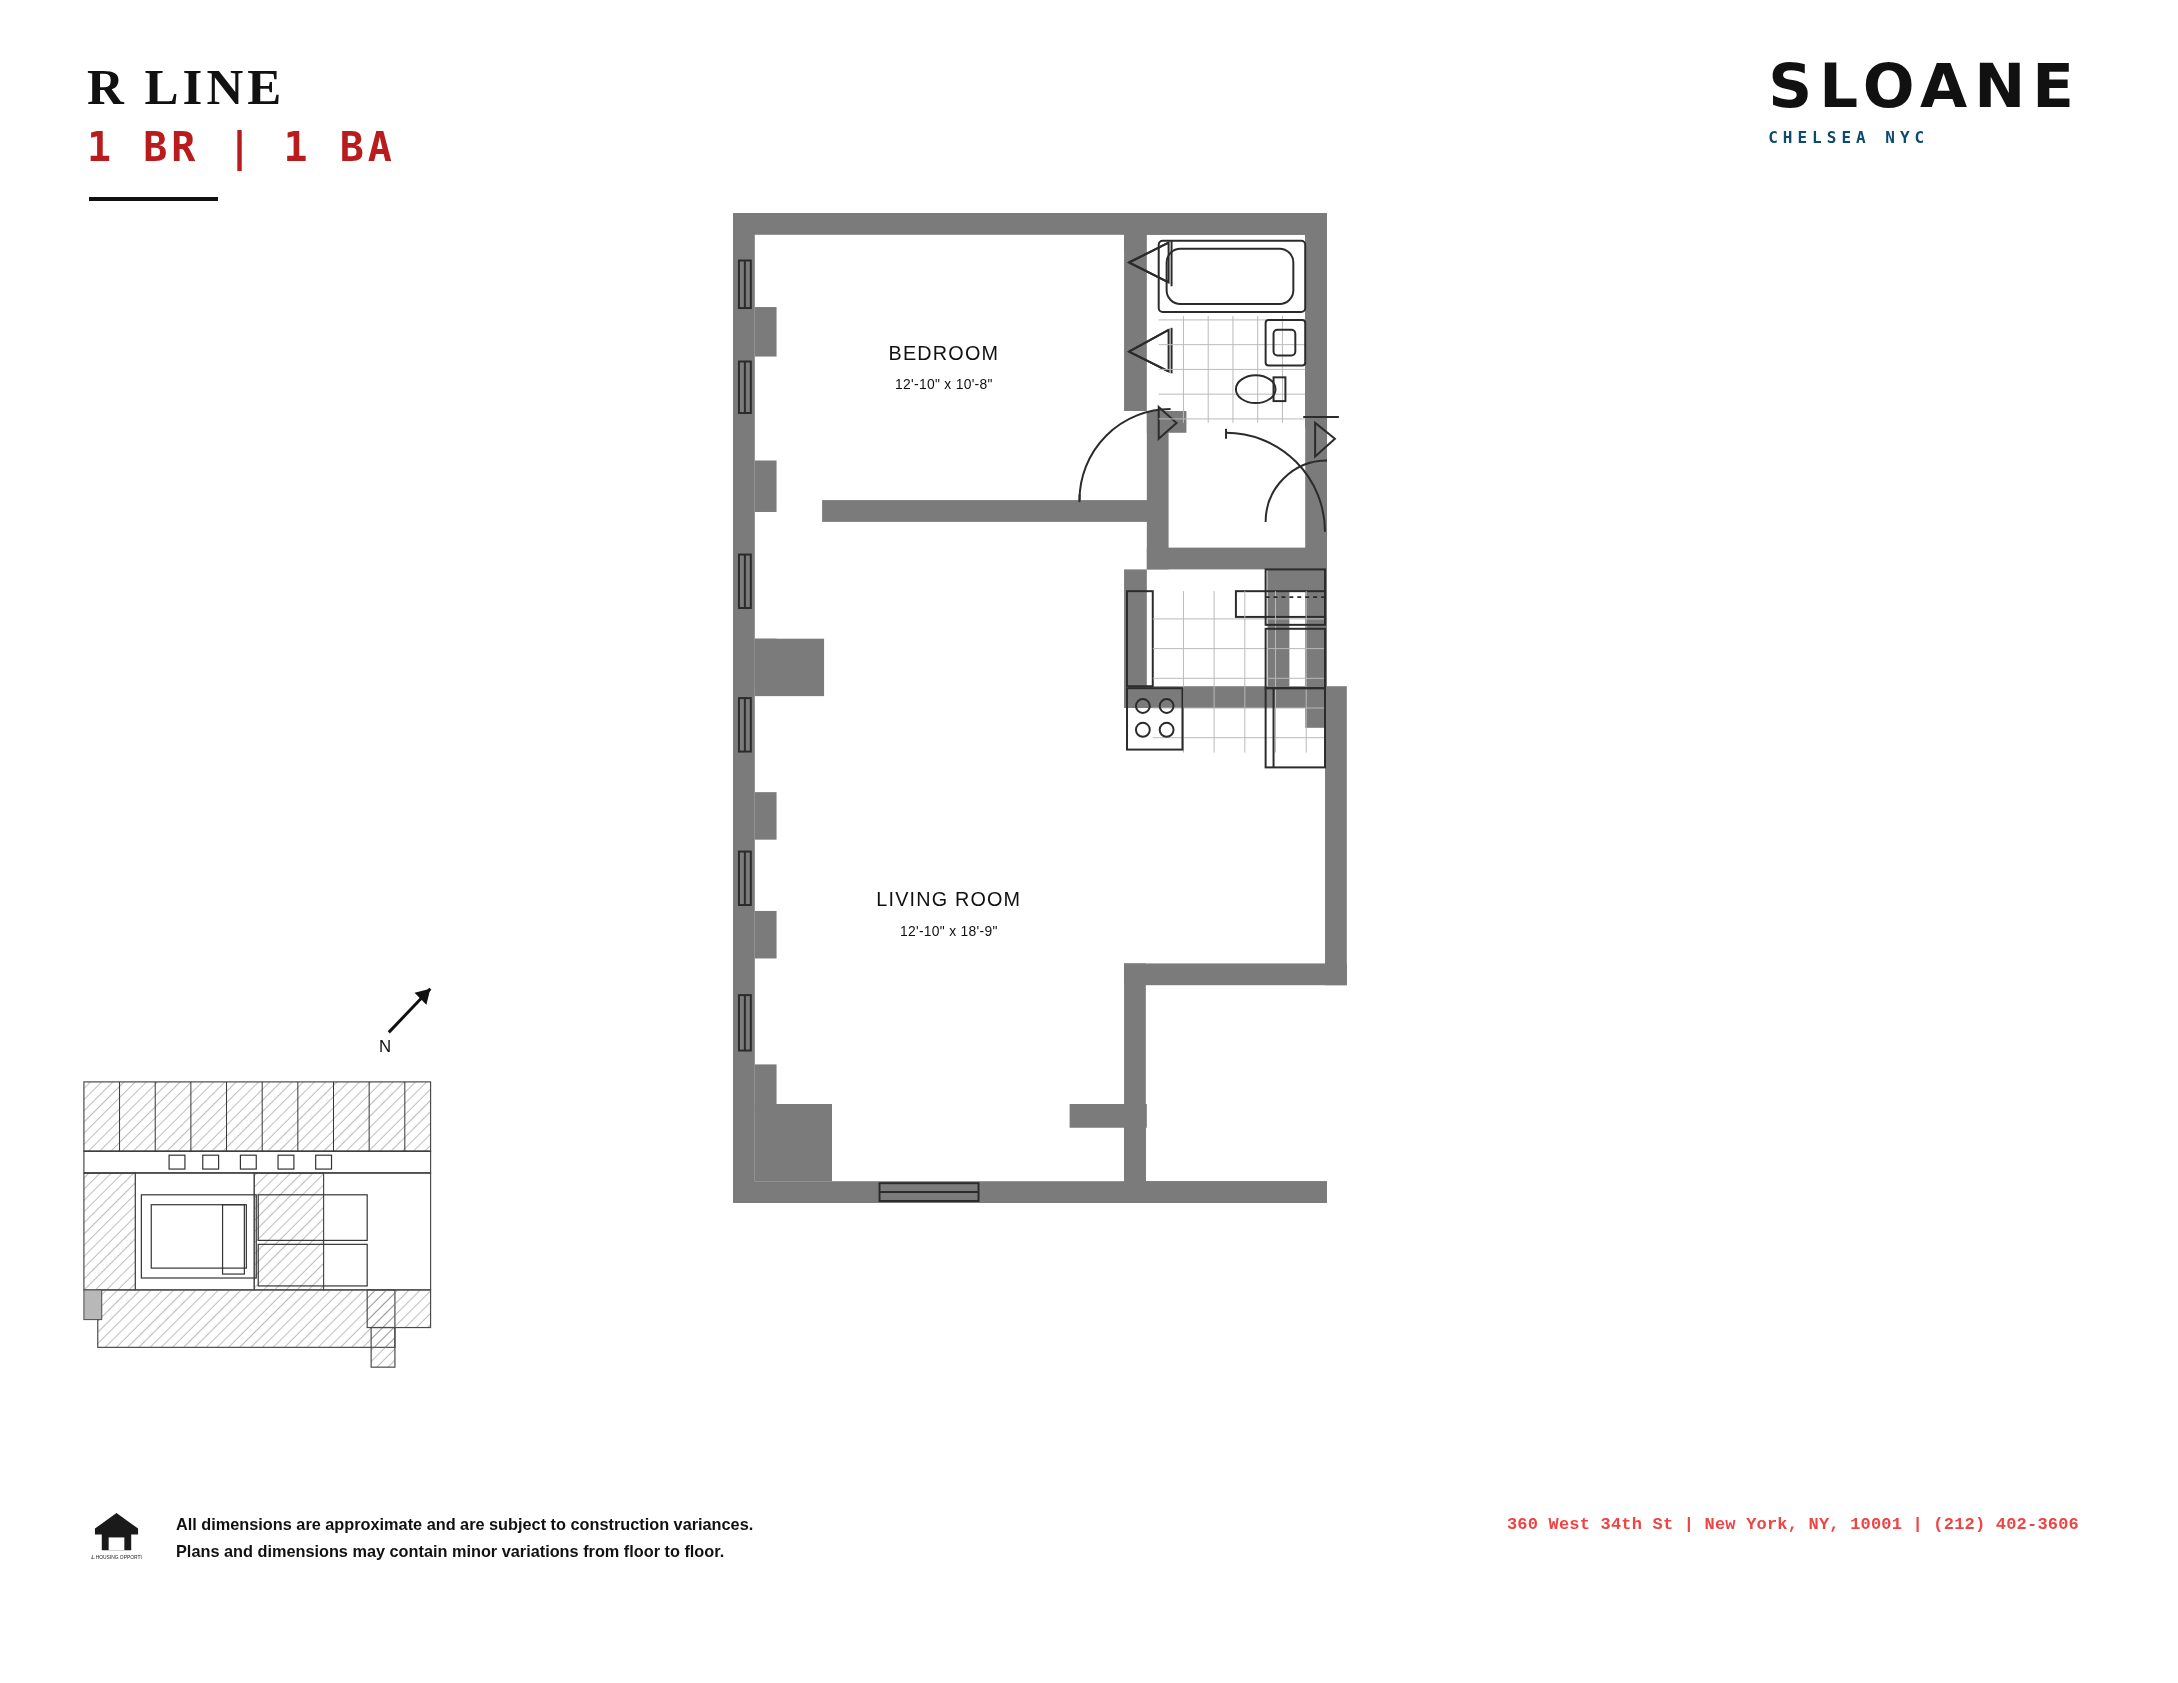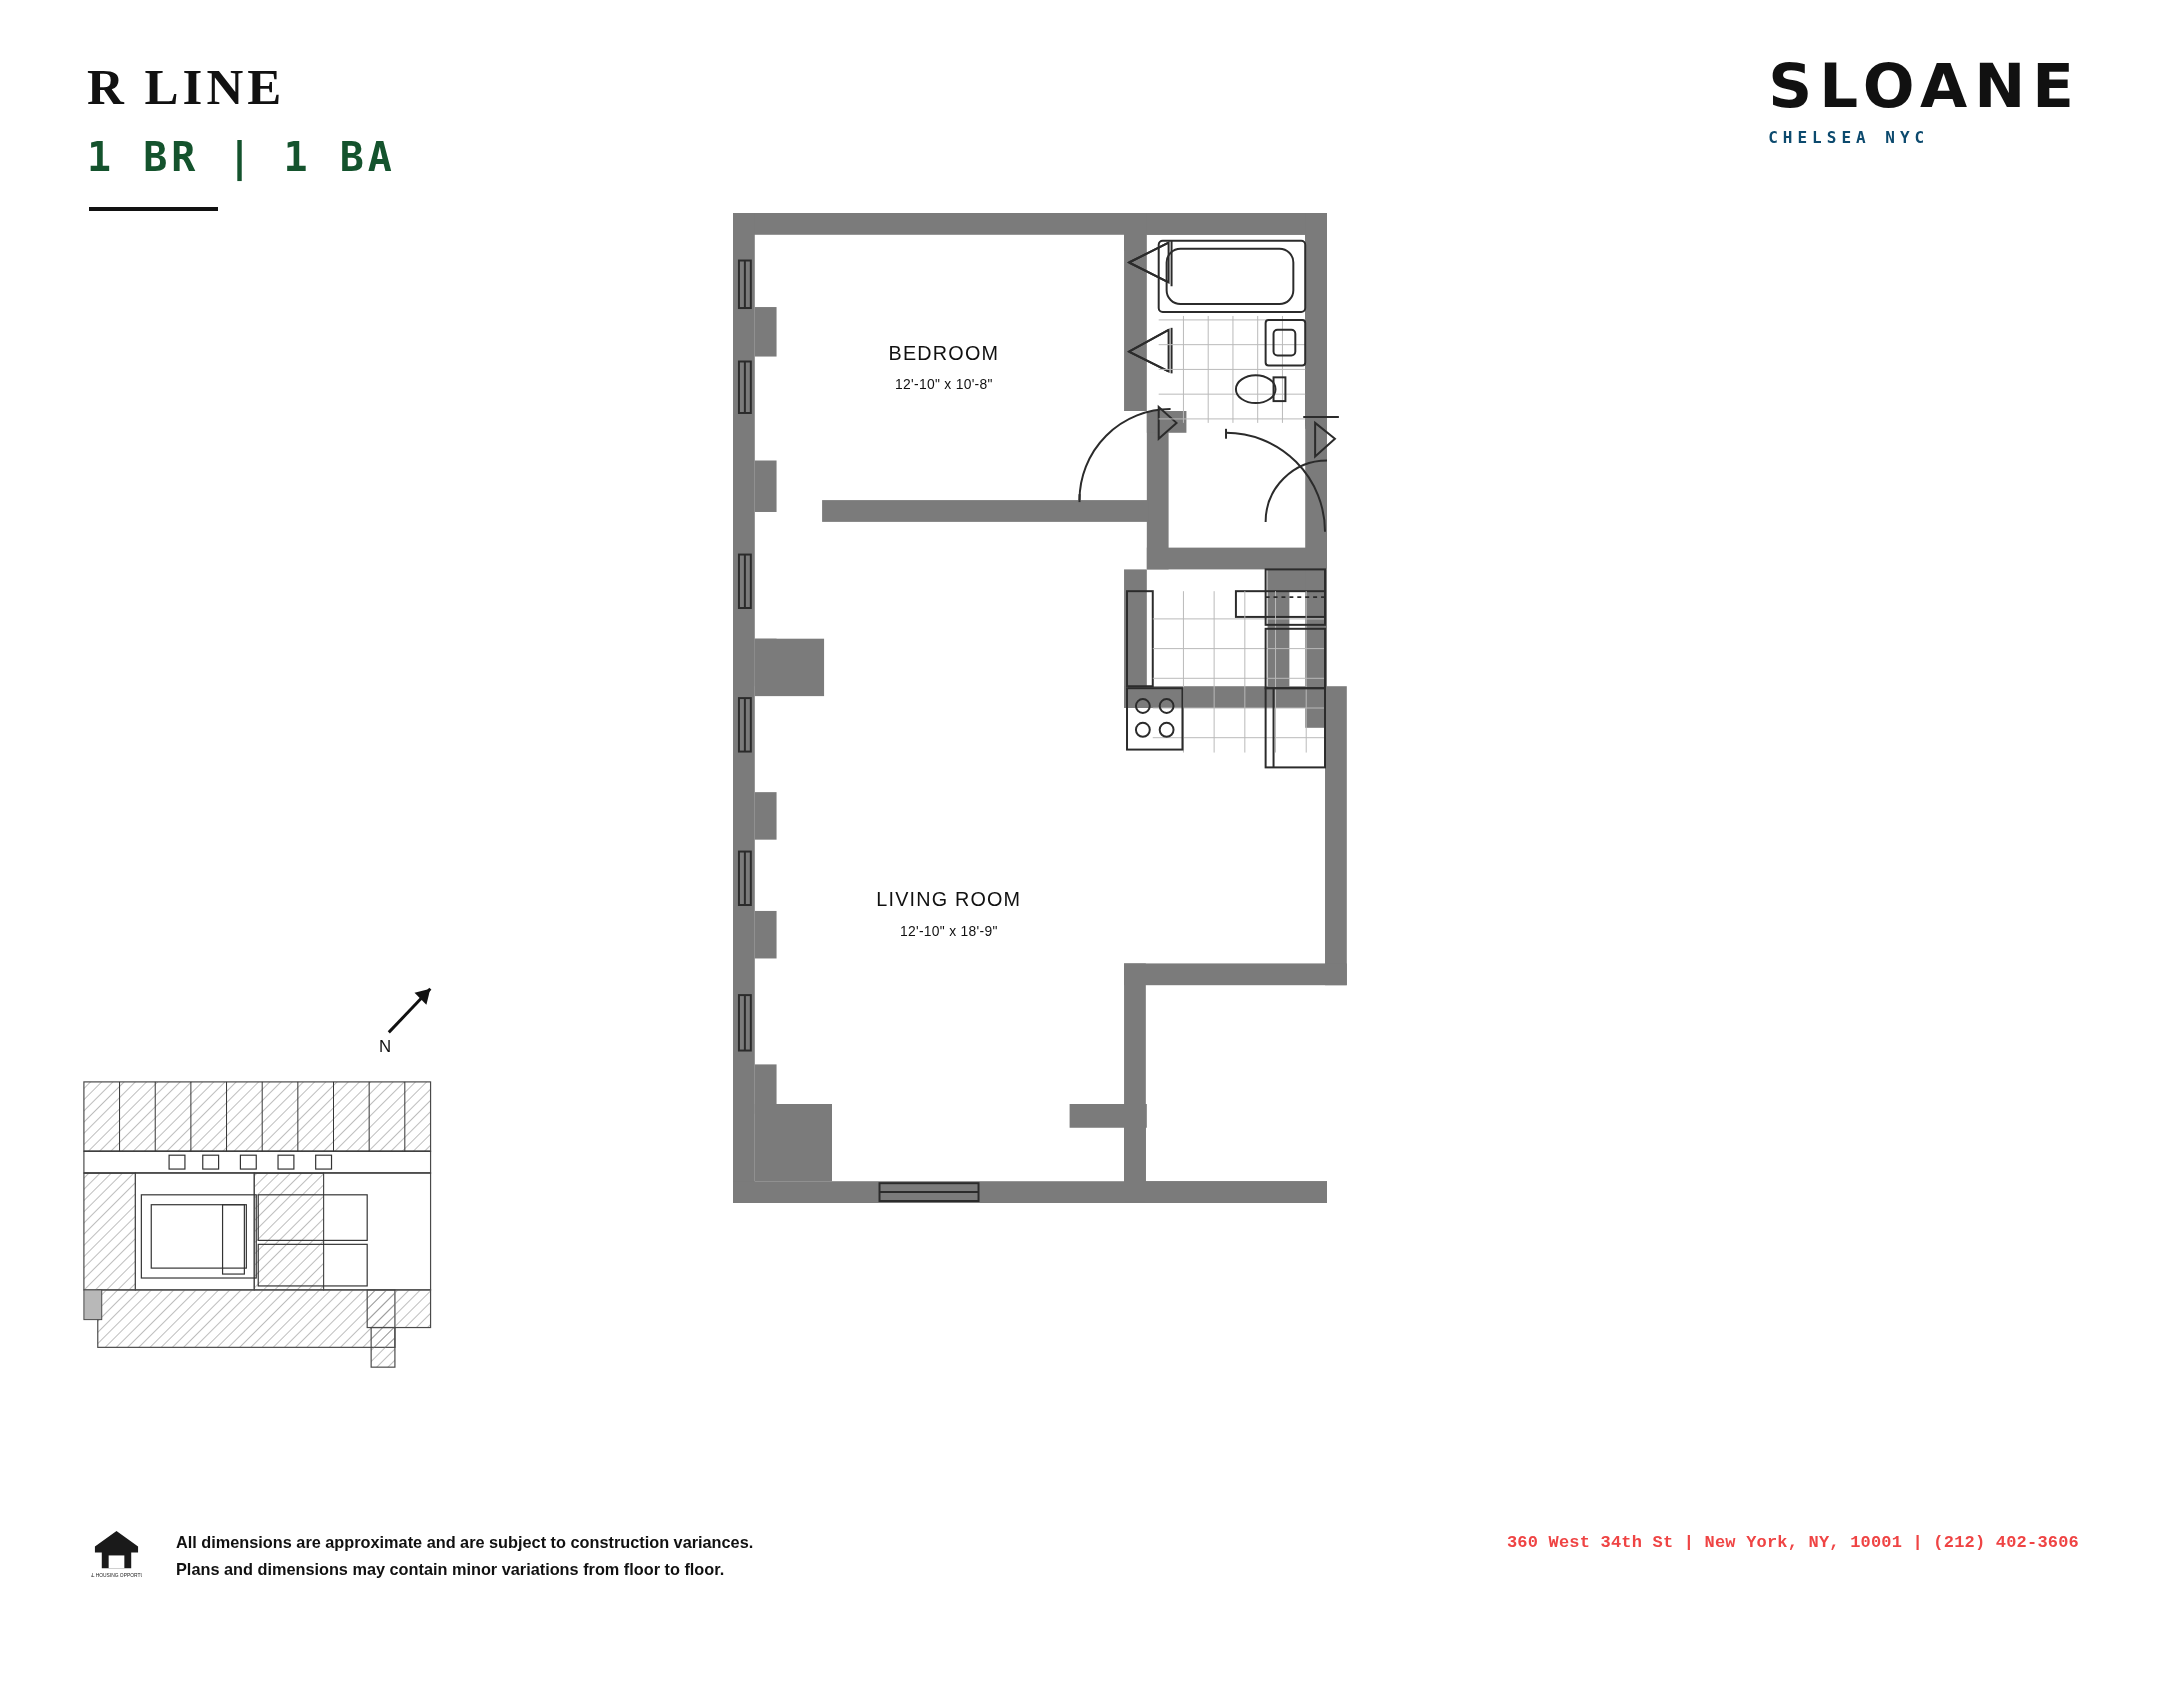--- a/index.html
+++ b/index.html
@@ -16,21 +16,21 @@
   
   #header-left { position:absolute; left:87px; top:61px; width:693px; }
   #unit-line {
     font-family: Liberation Serif, serif;
     font-size: 51px; font-weight: 700; letter-spacing: 4px;
     line-height: 1.05; color:#111;
   }
   #unit-beds {
     font-family: "DejaVu Sans Mono", monospace;
     font-size: 40px; font-weight: 700; letter-spacing: 4px;
-    line-height: 1.1; margin-top: 20px; color:#14532d;
+    line-height: 1.1; margin-top: 10px; color:#b91c1c;
   }
   #rule { width: 129px; height: 4px; background:#111; margin: 28px 0 22px 2px; }
   #floors { font-size: 19px; font-weight: 700; letter-spacing:0.2px; color:#1a1a1a; }
 
   #brand { position:absolute; right: 97px; top: 55px; text-align:left; }
   #brand-name {
     font-family: "DejaVu Sans", sans-serif;
     font-size: 61px; font-weight: 700; letter-spacing: 7px; color:#111; line-height:1;
   }
   #brand-sub {
@@ -44,21 +44,21 @@
 
   .room-label { text-anchor: middle; font-family:"Liberation Sans", sans-serif; }
   .room-name { font-size: 20px; letter-spacing: 1.2px; fill:#111; }
   .room-dims { font-size: 14px; letter-spacing: .3px; fill:#111; }
 
   
   #keyplan { position:absolute; left: 74px; top: 1064px; width: 416px; height: 327px; }
   #north { position:absolute; left: 371px; top: 975px; width: 89px; height: 89px; }
 
   
-  #footer { position:absolute; left:0; right:0; bottom: 57px; height: 119px; }
+  #footer { position:absolute; left:0; right:0; bottom: 75px; height: 119px; }
   #fh-icon { position:absolute; left: 91px; top: 18px; width: 51px; height: 55px; }
   #disclaimer { position:absolute; left: 176px; top: 22px; font-size: 16.3px; font-weight:700; line-height: 1.65; color:#111; }
   #contact {
     position:absolute; right: 99px; top: 20px; text-align:right;
     font-family:Liberation Mono, monospace;
     font-size: 17px; font-weight:700; line-height: 1.9; color:#ef4444; letter-spacing: 0.2px;
   }
 </style>
 </head>
 <body>

